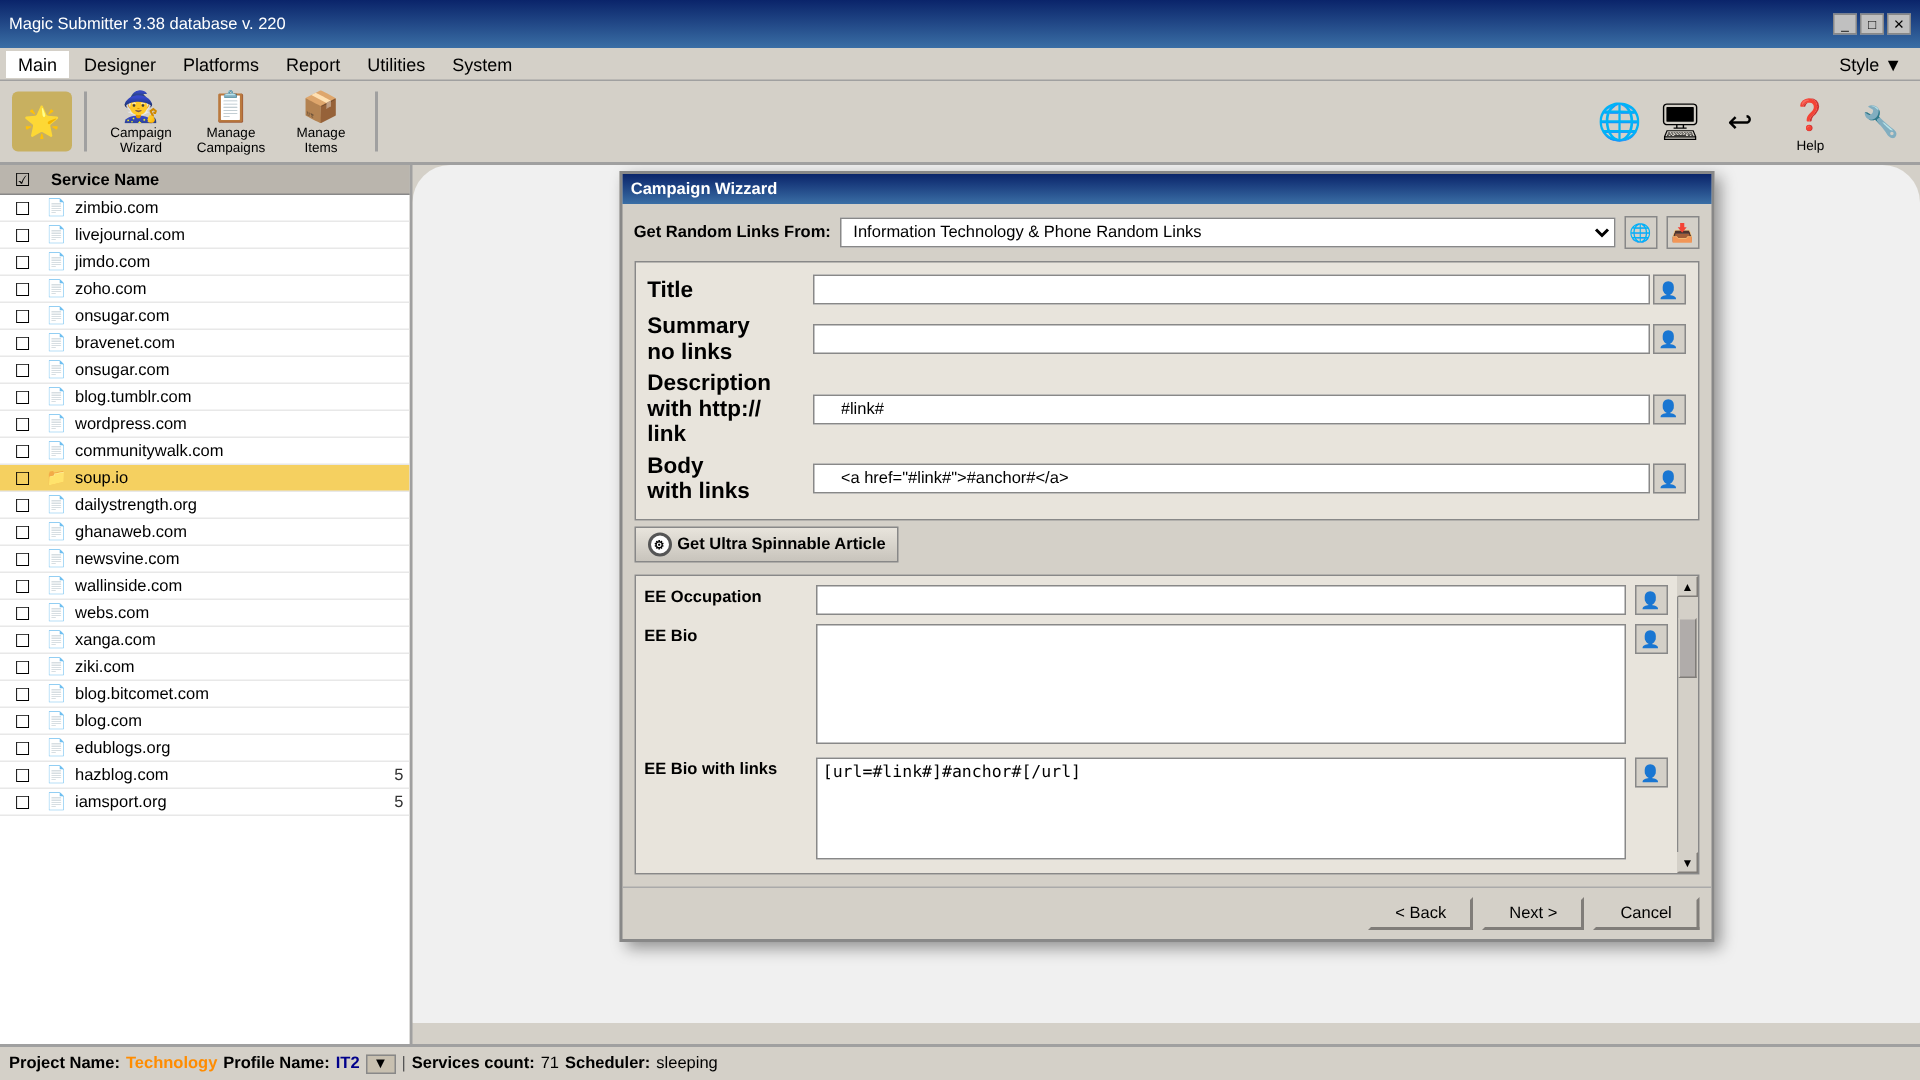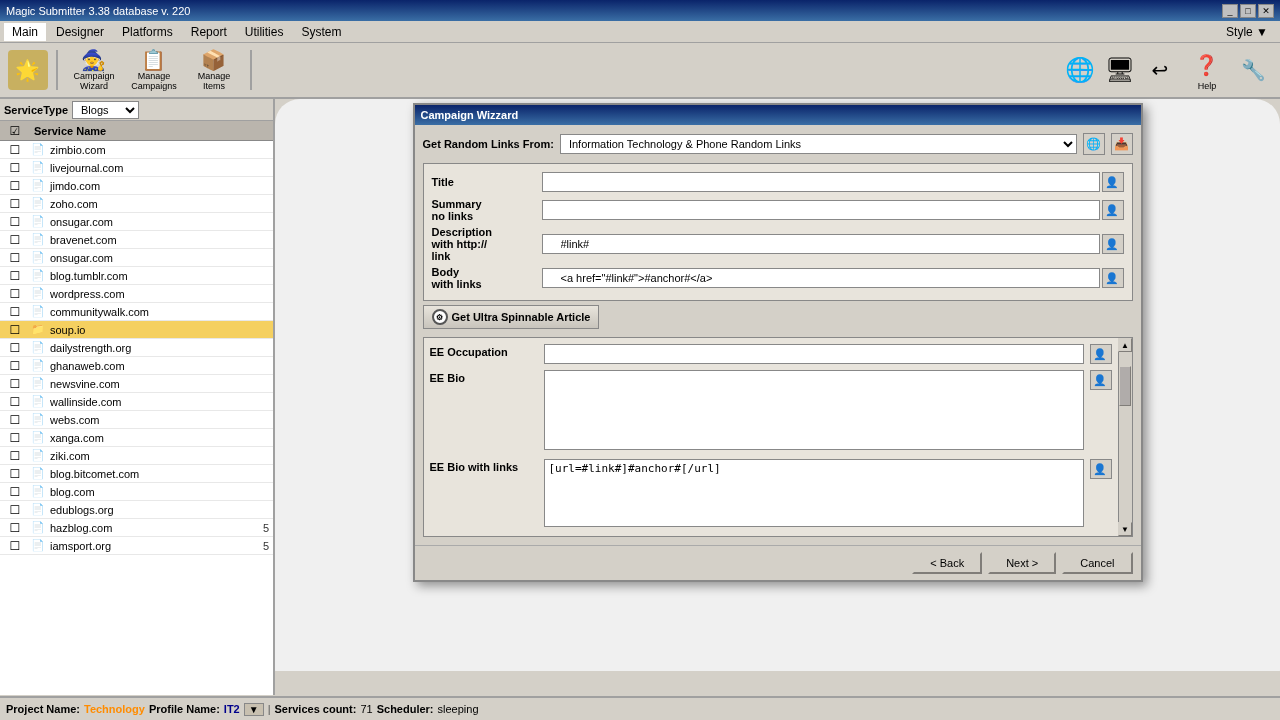--- a/index.html
+++ b/index.html
@@ -10,21 +10,21 @@
       width: 1280px;
       height: 720px;
       overflow: hidden;
       position: relative;
     }
 
     
     .title-bar {
       background: linear-gradient(to bottom, #0a246a, #3a6ea5);
       color: white;
-      height: 21px;
+      height: 32px;
       display: flex;
       align-items: center;
       justify-content: space-between;
       padding: 0 6px;
       font-size: 11px;
       text-align: right;
     }
     .title-bar-buttons {
       display: flex;
       gap: 2px;
@@ -294,21 +294,21 @@
       font-size: 12px;
     }
     .form-row {
       display: flex;
       align-items: center;
       margin-bottom: 4px;
       min-height: 24px;
     }
     .form-label {
       width: 110px;
-      font-size: 11px;
+      font-size: 15px;
       font-weight: bold;
       flex-shrink: 0;
     }
     .form-input {
       flex: 1;
       height: 20px;
       border: 1px solid #888;
       background: white;
       font-size: 11px;
       padding: 0 18px;
@@ -531,28 +531,20 @@
     </div>
     <div class="toolbar-btn" style="width:36px;">
       <div class="toolbar-icon" style="font-size:20px;">🔧</div>
     </div>
   </div>
 </div>
 
 <div class="main-area">
 
   <div class="left-panel">
-    <div class="service-type-bar">
-      <span class="service-type-label">ServiceType</span>
-      <select class="service-type-dropdown">
-        <option>Blogs</option>
-        <option>Articles</option>
-        <option>Video</option>
-      </select>
-    </div>
     <div class="list-header">
       <div class="list-header-check">☑</div>
       <div class="list-header-name">Service Name</div>
     </div>
     <div class="service-list" id="service-list">
 
     <div class="service-row">
           <div class="service-check">☐</div>
           <div class="service-icon" style="font-size: 11px;">📄</div>
           <div class="service-name">zimbio.com</div>

